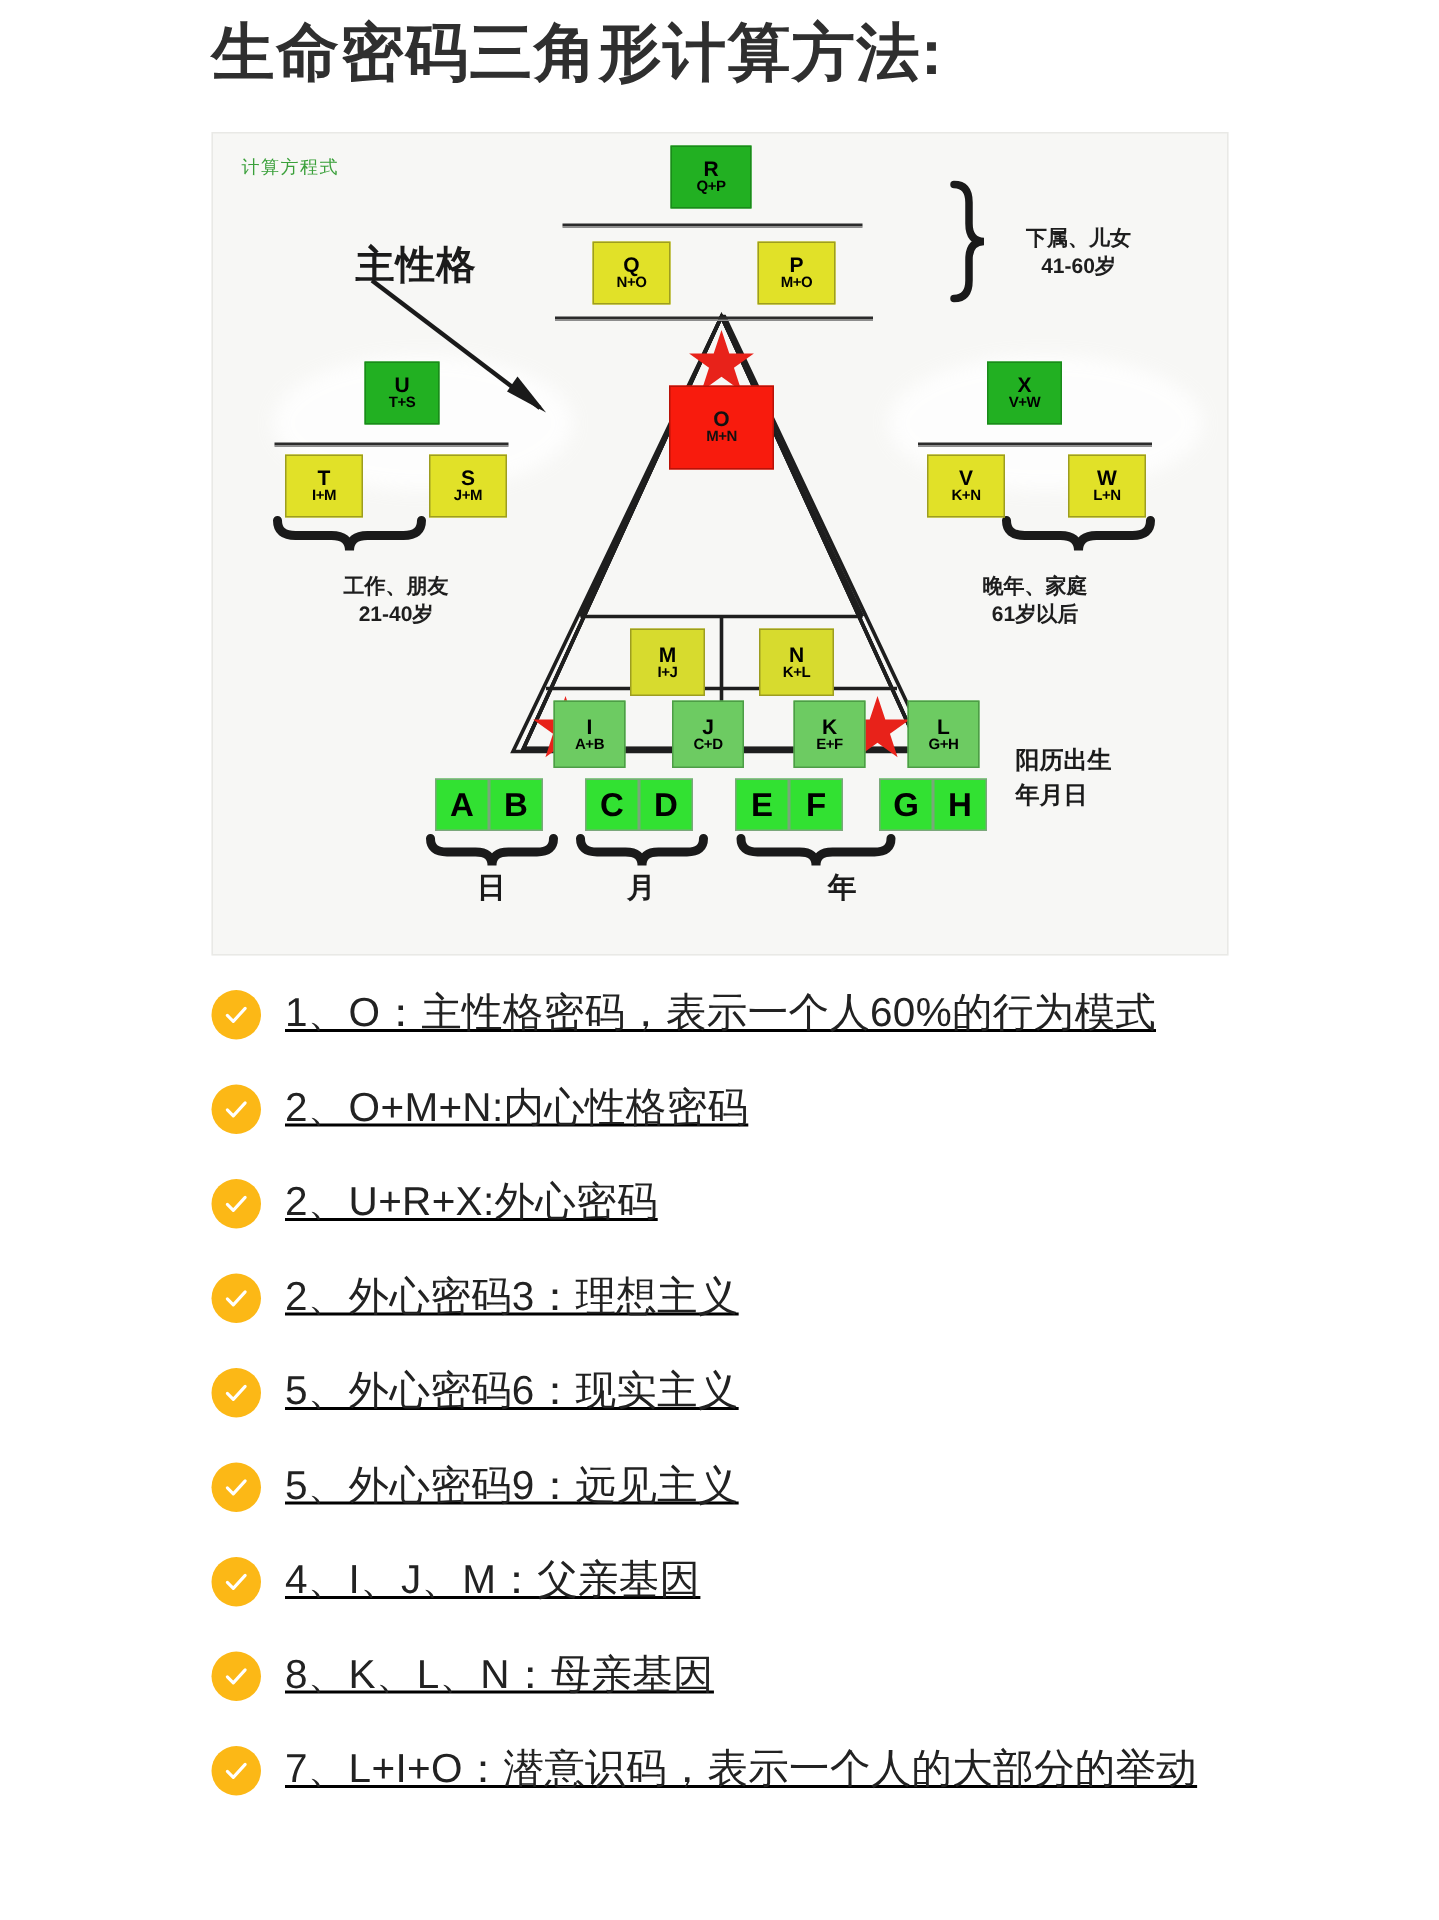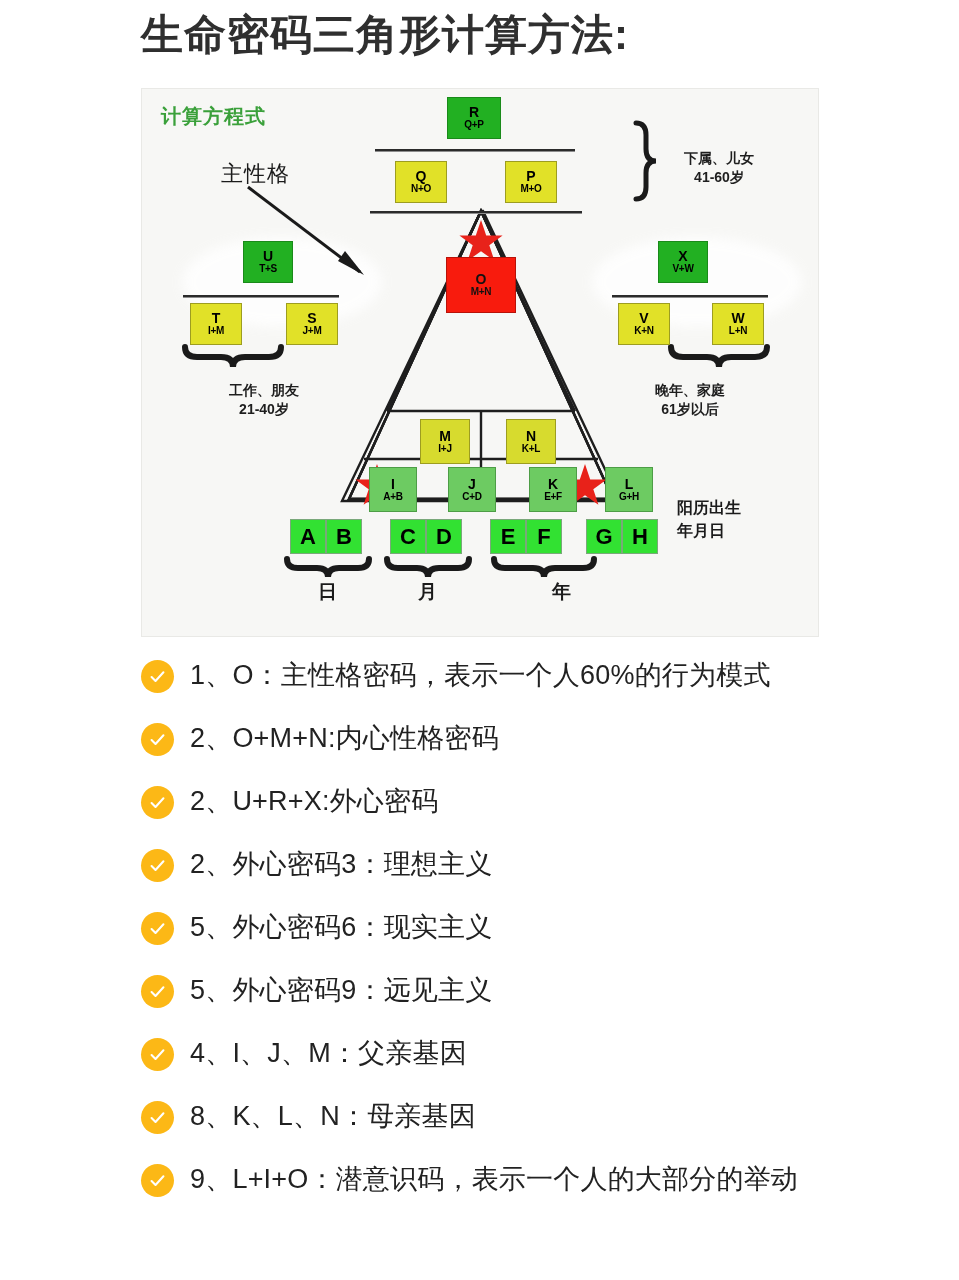--- a/index.html
+++ b/index.html
@@ -36,26 +36,26 @@
   .diagram .cloud {
     position: absolute;
     background: #ffffff;
     border-radius: 50%;
     filter: blur(6px);
     opacity: .85;
   }
 
   .eq-title {
     position: absolute; left: 19px; top: 14px;
-    font-size: 20px; font-weight: 700; color: #3aa03a;
+    font-size: 12px; font-weight: 400; color: #3aa03a;
     letter-spacing: 1px;
   }
   .main-label {
-    position: absolute; left: 79px; top: 70px;
-    font-size: 22px; font-weight: 400; color: #1b1b1b;
+    position: absolute; left: 95px; top: 70px;
+    font-size: 26px; font-weight: 700; color: #1b1b1b;
     letter-spacing: 1px;
   }
 
   
   .cell {
     position: absolute;
     display: flex; flex-direction: column;
     align-items: center; justify-content: center;
     border: 1px solid #8a8a55;
     font-weight: 700;
@@ -103,21 +103,21 @@
     position: absolute;
     font-size: 19px; font-weight: 700; color: #1b1b1b;
   }
   .rlabel {
     position: absolute;
     font-size: 16px; font-weight: 700; color: #1b1b1b;
     line-height: 1.45; text-align: left; white-space: pre-line;
   }
 
   
-  .list { position: absolute; left: 141px; top: 655px; width: 720px; }
+  .list { position: absolute; left: 141px; top: 655px; width: 720px; text-decoration: underline; }
   .li { display: flex; align-items: flex-start; margin-bottom: 23px; }
   .chk {
     flex: 0 0 auto;
     width: 33px; height: 33px; border-radius: 50%;
     background: #fcb816;
     margin-right: 16px; margin-top: 5px;
     display: flex; align-items: center; justify-content: center;
   }
   .chk svg { display:block; }
   .li-text {
@@ -349,18 +349,18 @@
       </span>
       <span class="li-text">8、K、L、N：母亲基因</span>
     </div>
 
     <div class="li">
       <span class="chk">
         <svg width="19" height="19" viewBox="0 0 24 24">
             <path d="M4.5 12.6 L9.5 17.6 L19.5 6.6" fill="none" stroke="#fff" stroke-width="2.6" stroke-linecap="round" stroke-linejoin="round"></path>
           </svg>
       </span>
-      <span class="li-text">9、L+I+O：潜意识码，表示一个人的大部分的举动</span>
+      <span class="li-text">7、L+I+O：潜意识码，表示一个人的大部分的举动</span>
     </div>
 
   </div>
 
 </div>
 
 </body></html>

